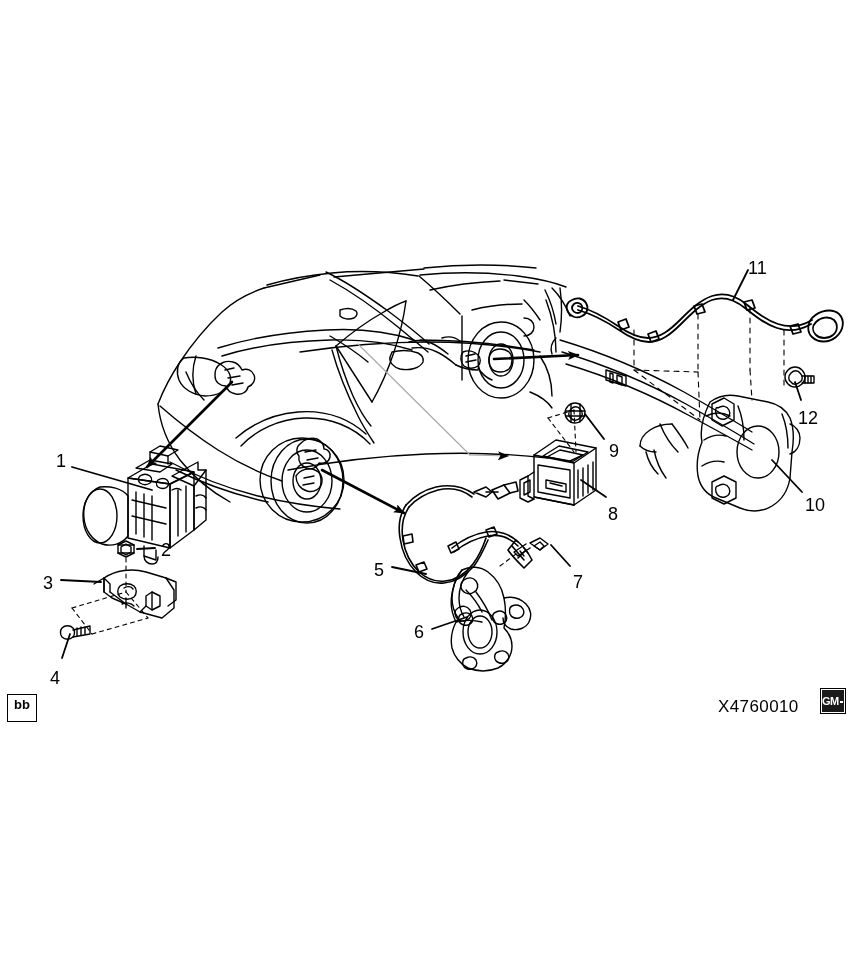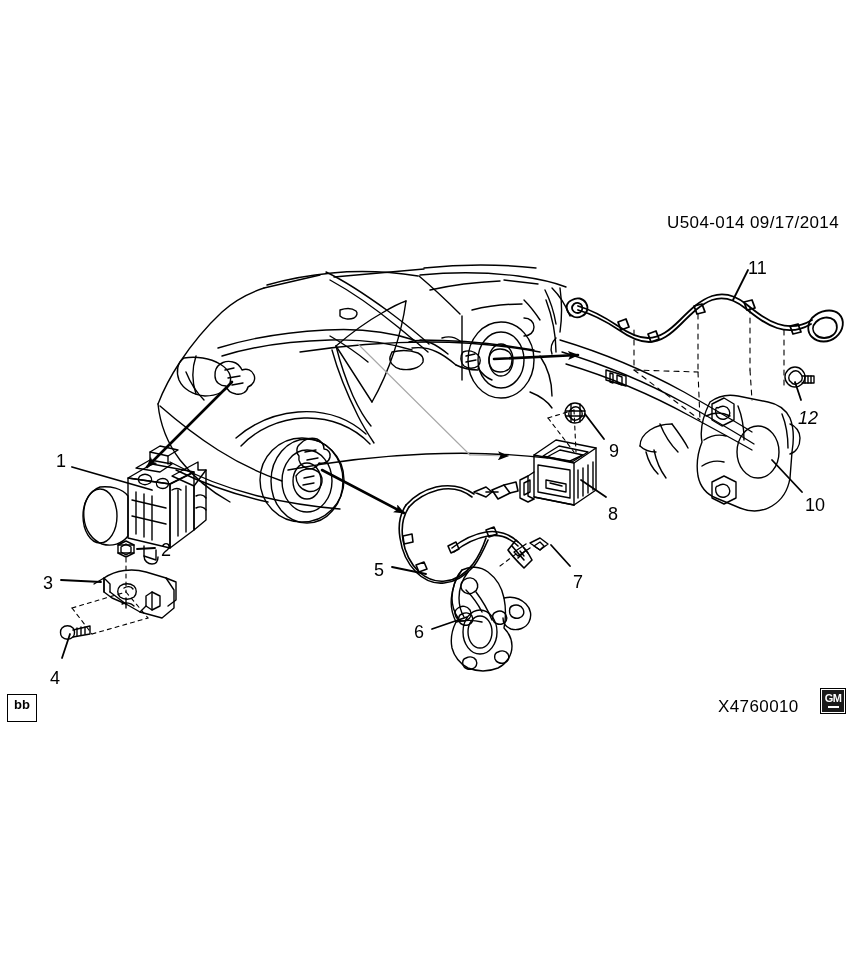--- a/index.html
+++ b/index.html
@@ -66,21 +66,21 @@
     border: 1.5px solid #000;
     box-sizing: border-box;
     background: #ffffff;
     padding: 1px;
   }
   #gm-logo .gm-inner {
     width: 100%;
     height: 100%;
     background: #1a1a1a;
     display: flex;
-    flex-direction: column;
+    flex-direction: row;
     align-items: center;
     justify-content: center;
   }
   #gm-logo .gm-text {
     color: #ffffff;
     font-size: 11px;
     font-weight: 700;
     line-height: 11px;
     letter-spacing: -0.5px;
   }
@@ -536,21 +536,20 @@
         <line x1="606" y1="497" x2="581" y2="480"></line>
         <line x1="604" y1="439" x2="585" y2="414"></line>
         <line x1="802" y1="492" x2="772" y2="460"></line>
         <line x1="748" y1="270" x2="733" y2="300"></line>
         <line x1="801" y1="400" x2="795" y2="382"></line>
       </g>
 
     </g>
   </svg>
 
-  <div class="hdr" id="header-code">U504-014  09/17/2014</div>
 
   <div class="hdr" id="footer-code">X4760010</div>
 
   <div id="sheet-tag">bb</div>
 
   <div id="gm-logo">
     <div class="gm-inner">
       <div class="gm-text">GM</div>
       <div class="gm-bar"></div>
     </div>
@@ -561,16 +560,16 @@
       <div class="callout" style="left: 161px; top: 540px;">2</div>
       <div class="callout" style="left: 43px; top: 573px;">3</div>
       <div class="callout" style="left: 50px; top: 668px;">4</div>
       <div class="callout" style="left: 374px; top: 560px;">5</div>
       <div class="callout" style="left: 414px; top: 622px;">6</div>
       <div class="callout" style="left: 573px; top: 572px;">7</div>
       <div class="callout" style="left: 608px; top: 504px;">8</div>
       <div class="callout" style="left: 609px; top: 441px;">9</div>
       <div class="callout" style="left: 805px; top: 495px;">10</div>
       <div class="callout" style="left: 748px; top: 258px;">11</div>
-      <div class="callout" style="left: 798px; top: 408px; font-style: italic;">12</div>
+      <div class="callout" style="left: 798px; top: 408px;">12</div>
     </div>
 
 </div>
 
 </body></html>

